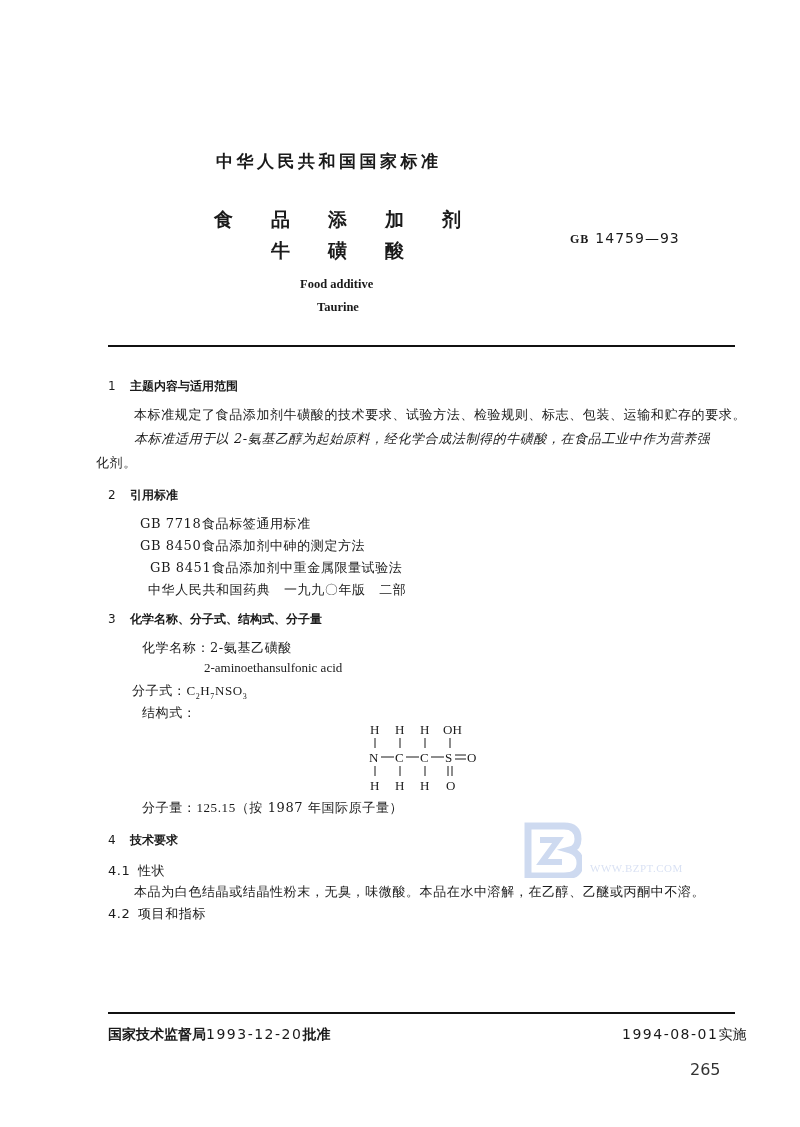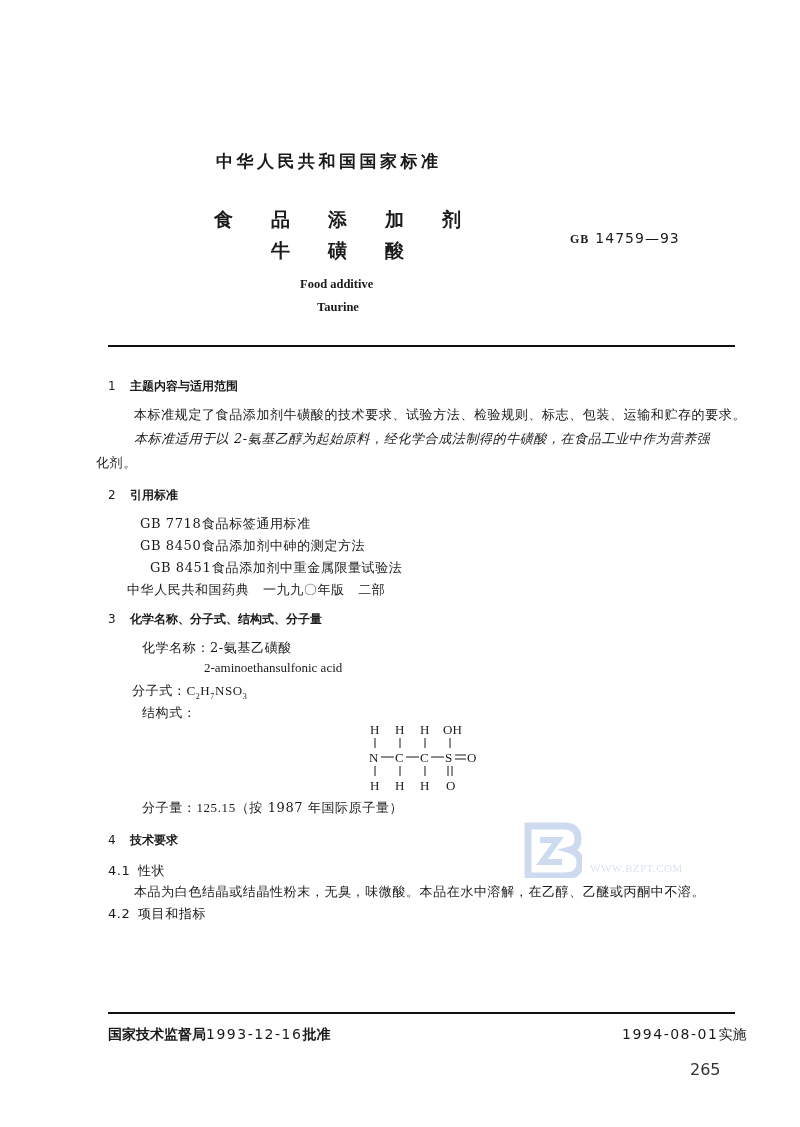--- a/index.html
+++ b/index.html
@@ -142,21 +142,21 @@
 </div>
 <div class="abs p" style="left:140px; top:515px;">
   <span class="ref-code">GB 7718</span><span>食品标签通用标准</span>
 </div>
 <div class="abs p" style="left:140px; top:537px;">
   <span class="ref-code">GB 8450</span><span>食品添加剂中砷的测定方法</span>
 </div>
 <div class="abs p" style="left:140px; top:559px;margin-left:10px;">
   <span class="ref-code">GB 8451</span><span>食品添加剂中重金属限量试验法</span>
 </div>
-<div class="abs p" style="left:127px; top:581px;text-align:right;">中华人民共和国药典　一九九〇年版　二部</div>
+<div class="abs p" style="left:148px; top:581px;text-align:right;">中华人民共和国药典　一九九〇年版　二部</div>
 
 <div class="abs sans h" style="left:108px; top:611px;">
   <span class="num">3</span><span>化学名称、分子式、结构式、分子量</span>
 </div>
 <div class="abs p" style="left:142px; top:639px;">
   <span>化学名称：</span><span>2-氨基乙磺酸</span>
 </div>
 <div class="abs p serif" style="left:204px; top:660px; letter-spacing:0;">2-aminoethansulfonic acid</div>
 <div class="abs p" style="left:132px; top:682px;">
   <span>分子式：</span><span class="serif"><span>C</span><sub style="font-size:8px;">2</sub><span>H</span><sub style="font-size:8px;">7</sub><span>NSO</span><sub style="font-size:8px;">3</sub></span>
@@ -225,18 +225,18 @@
   <svg width="58" height="56" style="position:absolute; left:0; top:0;">
     <path d="M4 4 H40 Q54 4 54 17 Q54 26 46 28 Q56 31 56 41 Q56 54 40 54 H4 Z" fill="none" stroke="#c9d6ef" stroke-width="7"></path>
     <path d="M16 18 H34 L18 40 H38" fill="none" stroke="#c9d6ef" stroke-width="6"></path>
   </svg>
   <div class="wm-url">WWW.BZPT.COM</div>
 </div>
 
 <div class="rule" style="left:108px; top:1012px; width:627px; height:1.5px;"></div>
 
 <div class="abs sans footer-left">
-  <span>国家技术监督局</span><span class="dt">1993-12-16</span><span>批准</span>
+  <span>国家技术监督局</span><span class="dt">1993-12-20</span><span>批准</span>
 </div>
 <div class="abs sans footer-right">
   <span class="dt">1994-08-01</span><span class="lbl">实施</span>
 </div>
 <div class="abs sans page-number">265</div>
 
 </body></html>

